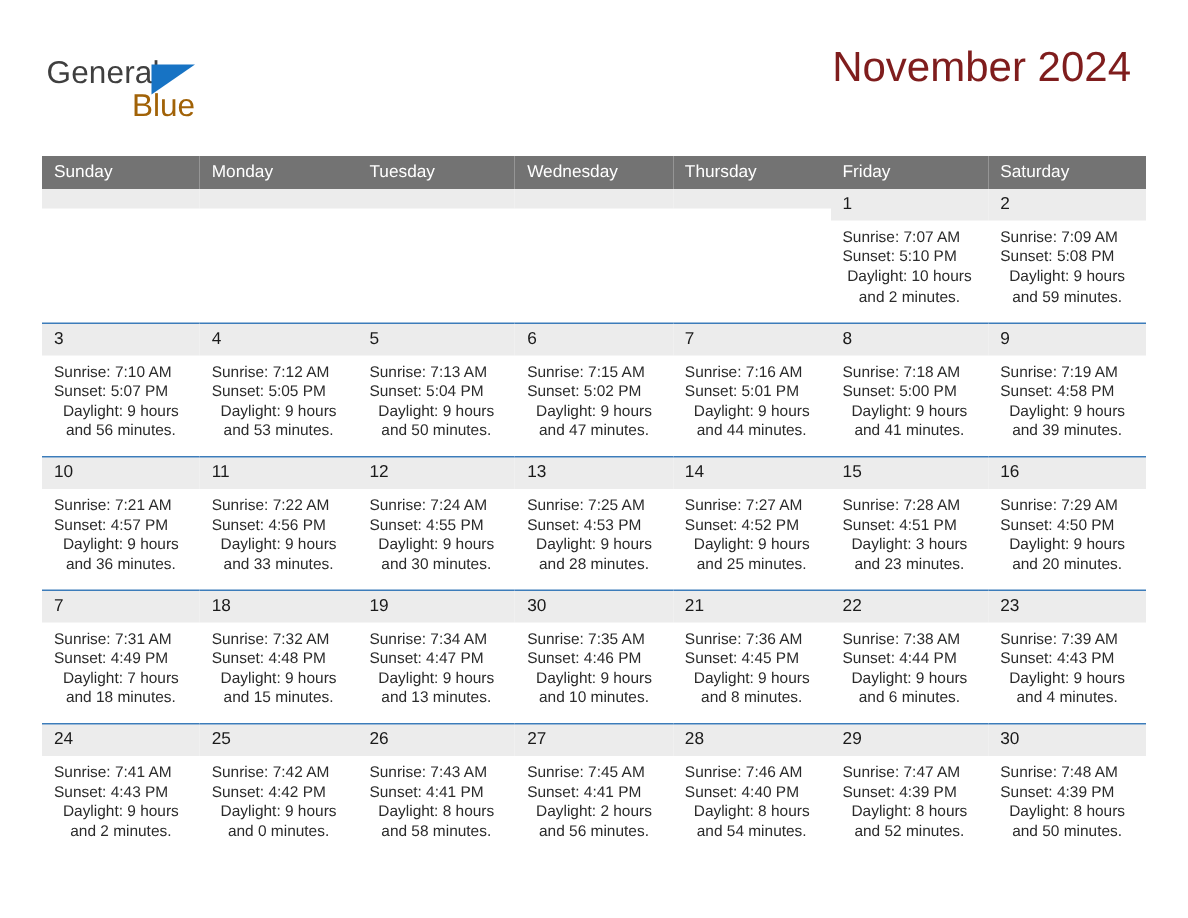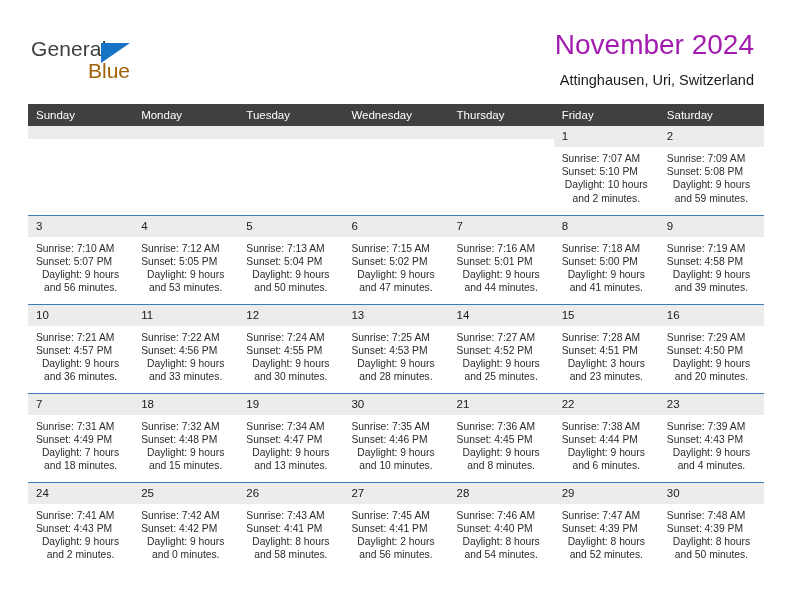--- a/index.html
+++ b/index.html
@@ -65,21 +65,21 @@
 
   .title-block {
     position: absolute;
     right: 38px;
     top: 28px;
     text-align: right;
   }
   .cal-title {
     font-size: 28px;
     font-weight: normal;
-    color: #a21caf;
+    color: #7f1d1d;
     line-height: 34px;
     white-space: nowrap;
   }
   .cal-sub {
     margin-top: 9px;
     font-size: 14.5px;
     color: #1a1a1a;
     line-height: 18px;
     white-space: nowrap;
   }
@@ -87,21 +87,21 @@
   
   .calendar {
     position: absolute;
     left: 28px;
     top: 104px;
     width: 736px;
     border-collapse: collapse;
     table-layout: fixed;
   }
   .calendar th {
-    background: #404040;
+    background: #737373;
     color: #ffffff;
     font-size: 11.5px;
     font-weight: normal;
     text-align: left;
     padding: 5px 0 5px 8px;
     height: 12px;
     border: none;
   }
   .calendar td {
     vertical-align: top;
@@ -152,21 +152,20 @@
   <div class="top-bar">
 
     <div class="logo">
       <span class="logo-general">General</span>
       <span class="logo-tri"></span>
       <span class="logo-blue">Blue</span>
     </div>
 
     <div class="title-block">
       <div class="cal-title">November 2024</div>
-      <div class="cal-sub">Attinghausen, Uri, Switzerland</div>
     </div>
 
   </div>
 
   <table class="calendar">
     <thead>
       <tr>
         <th>Sunday</th>
         <th>Monday</th>
         <th>Tuesday</th>

